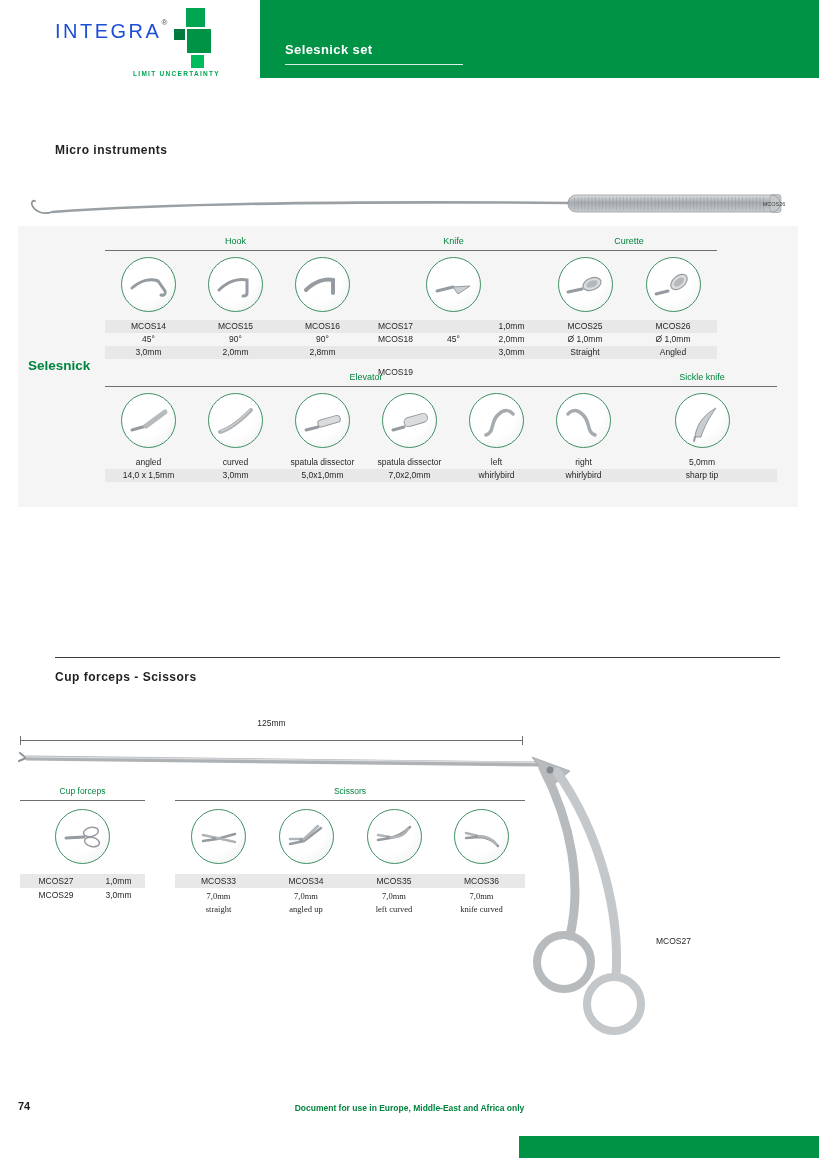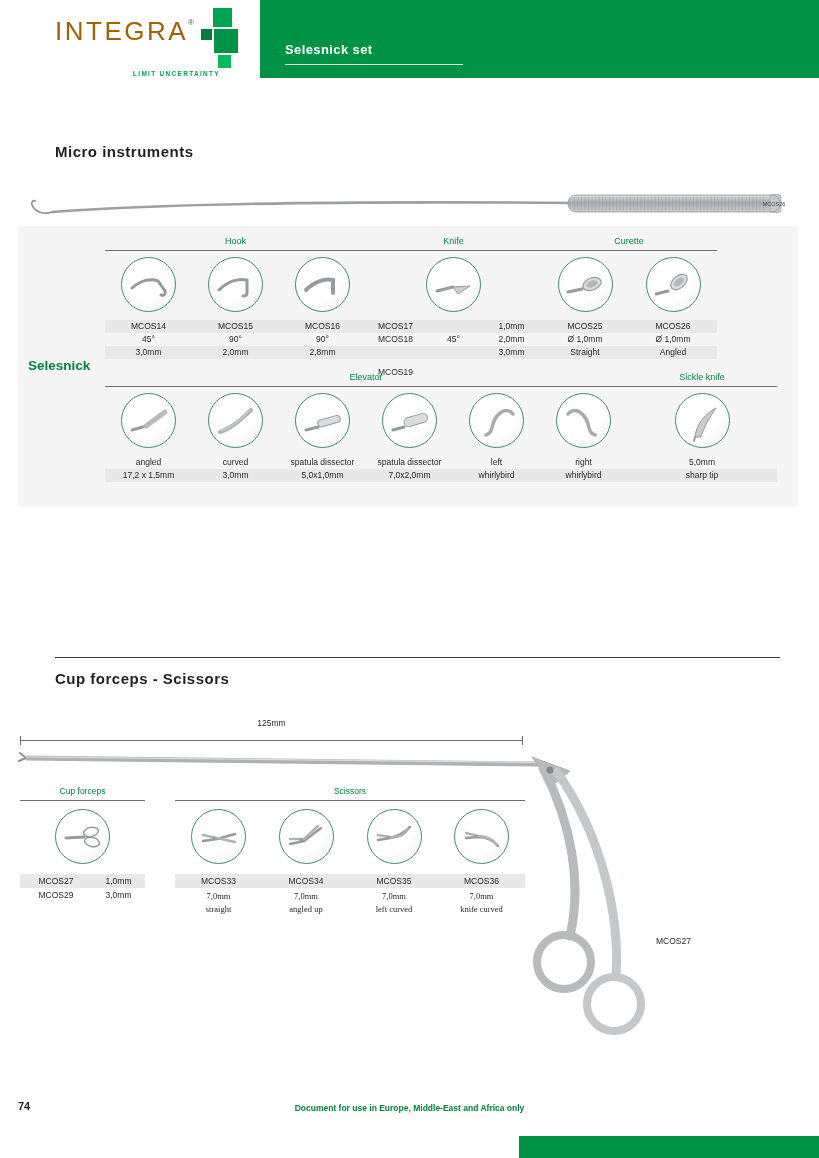--- a/index.html
+++ b/index.html
@@ -14,32 +14,32 @@
   .abs { position:absolute; }
 
   
   .header-bar { left:260px; top:0; width:559px; height:78px; background:#009245; }
   .header-title { position:absolute; left:25px; top:42px; color:#fff; font-size:13px; font-weight:bold; letter-spacing:.4px; }
   .header-rule { position:absolute; left:25px; top:64px; width:178px; height:1px; background:rgba(255,255,255,.85); }
 
   
   .logo { left:55px; top:16px; width:230px; height:64px; }
   .logo-row { display:flex; align-items:flex-start; }
-  .logo-text { font-size:26px; color:#a16207; letter-spacing:2.5px; font-weight:400; line-height:30px; }
+  .logo-text { font-size:20px; color:#1d4ed8; letter-spacing:2.5px; font-weight:400; line-height:30px; }
   .logo-reg { font-size:8px; color:#45564f; margin-top:2px; }
   .logo-mark { position:relative; display:inline-block; width:62px; height:62px; margin-left:5px; margin-top:-8px; }
   .logo-mark i { position:absolute; display:block; }
   .m1 { left:14px; top:0;  width:19px; height:19px; background:#00a551; }
   .m2 { left:2px;  top:21px; width:11px; height:11px; background:#007a3d; }
   .m3 { left:15px; top:21px; width:24px; height:24px; background:#009245; }
   .m4 { left:19px; top:47px; width:13px; height:13px; background:#00bb5c; }
   .logo-tagline { font-size:6.5px; font-weight:bold; color:#00a551; letter-spacing:1.3px; margin:0 0 0 78px; }
 
   
-  .section-title { font-size:15px; font-weight:bold; color:#231f20; letter-spacing:.5px; }
+  .section-title { font-size:12px; font-weight:bold; color:#231f20; letter-spacing:.5px; }
 
   .len-label { font-size:8.5px; color:#231f20; }
 
   
   .panel { left:18px; top:226px; width:780px; height:281px; background:#f5f5f6; }
   .side-label { position:absolute; left:10px; top:132px; color:#00843d; font-weight:bold; font-size:13.5px; }
 
   .tbl { position:absolute; }
   .thead { display:flex; }
   .th { text-align:center; color:#00843d; font-size:9px; padding-bottom:4px; }
@@ -279,21 +279,21 @@
     <div class="tline">
       <div class="tc" style="width:87px;">angled</div>
       <div class="tc" style="width:87px;">curved</div>
       <div class="tc" style="width:87px;">spatula dissector</div>
       <div class="tc" style="width:87px;">spatula dissector</div>
       <div class="tc" style="width:87px;">left</div>
       <div class="tc" style="width:87px;">right</div>
       <div class="tc" style="width:150px;">5,0mm</div>
     </div>
     <div class="tline band">
-      <div class="tc" style="width:87px;">17,2 x 1,5mm</div>
+      <div class="tc" style="width:87px;">14,0 x 1,5mm</div>
       <div class="tc" style="width:87px;">3,0mm</div>
       <div class="tc" style="width:87px;">5,0x1,0mm</div>
       <div class="tc" style="width:87px;">7,0x2,0mm</div>
       <div class="tc" style="width:87px;">whirlybird</div>
       <div class="tc" style="width:87px;">whirlybird</div>
       <div class="tc" style="width:150px;">sharp tip</div>
     </div>
   </div>
 </div>
 

